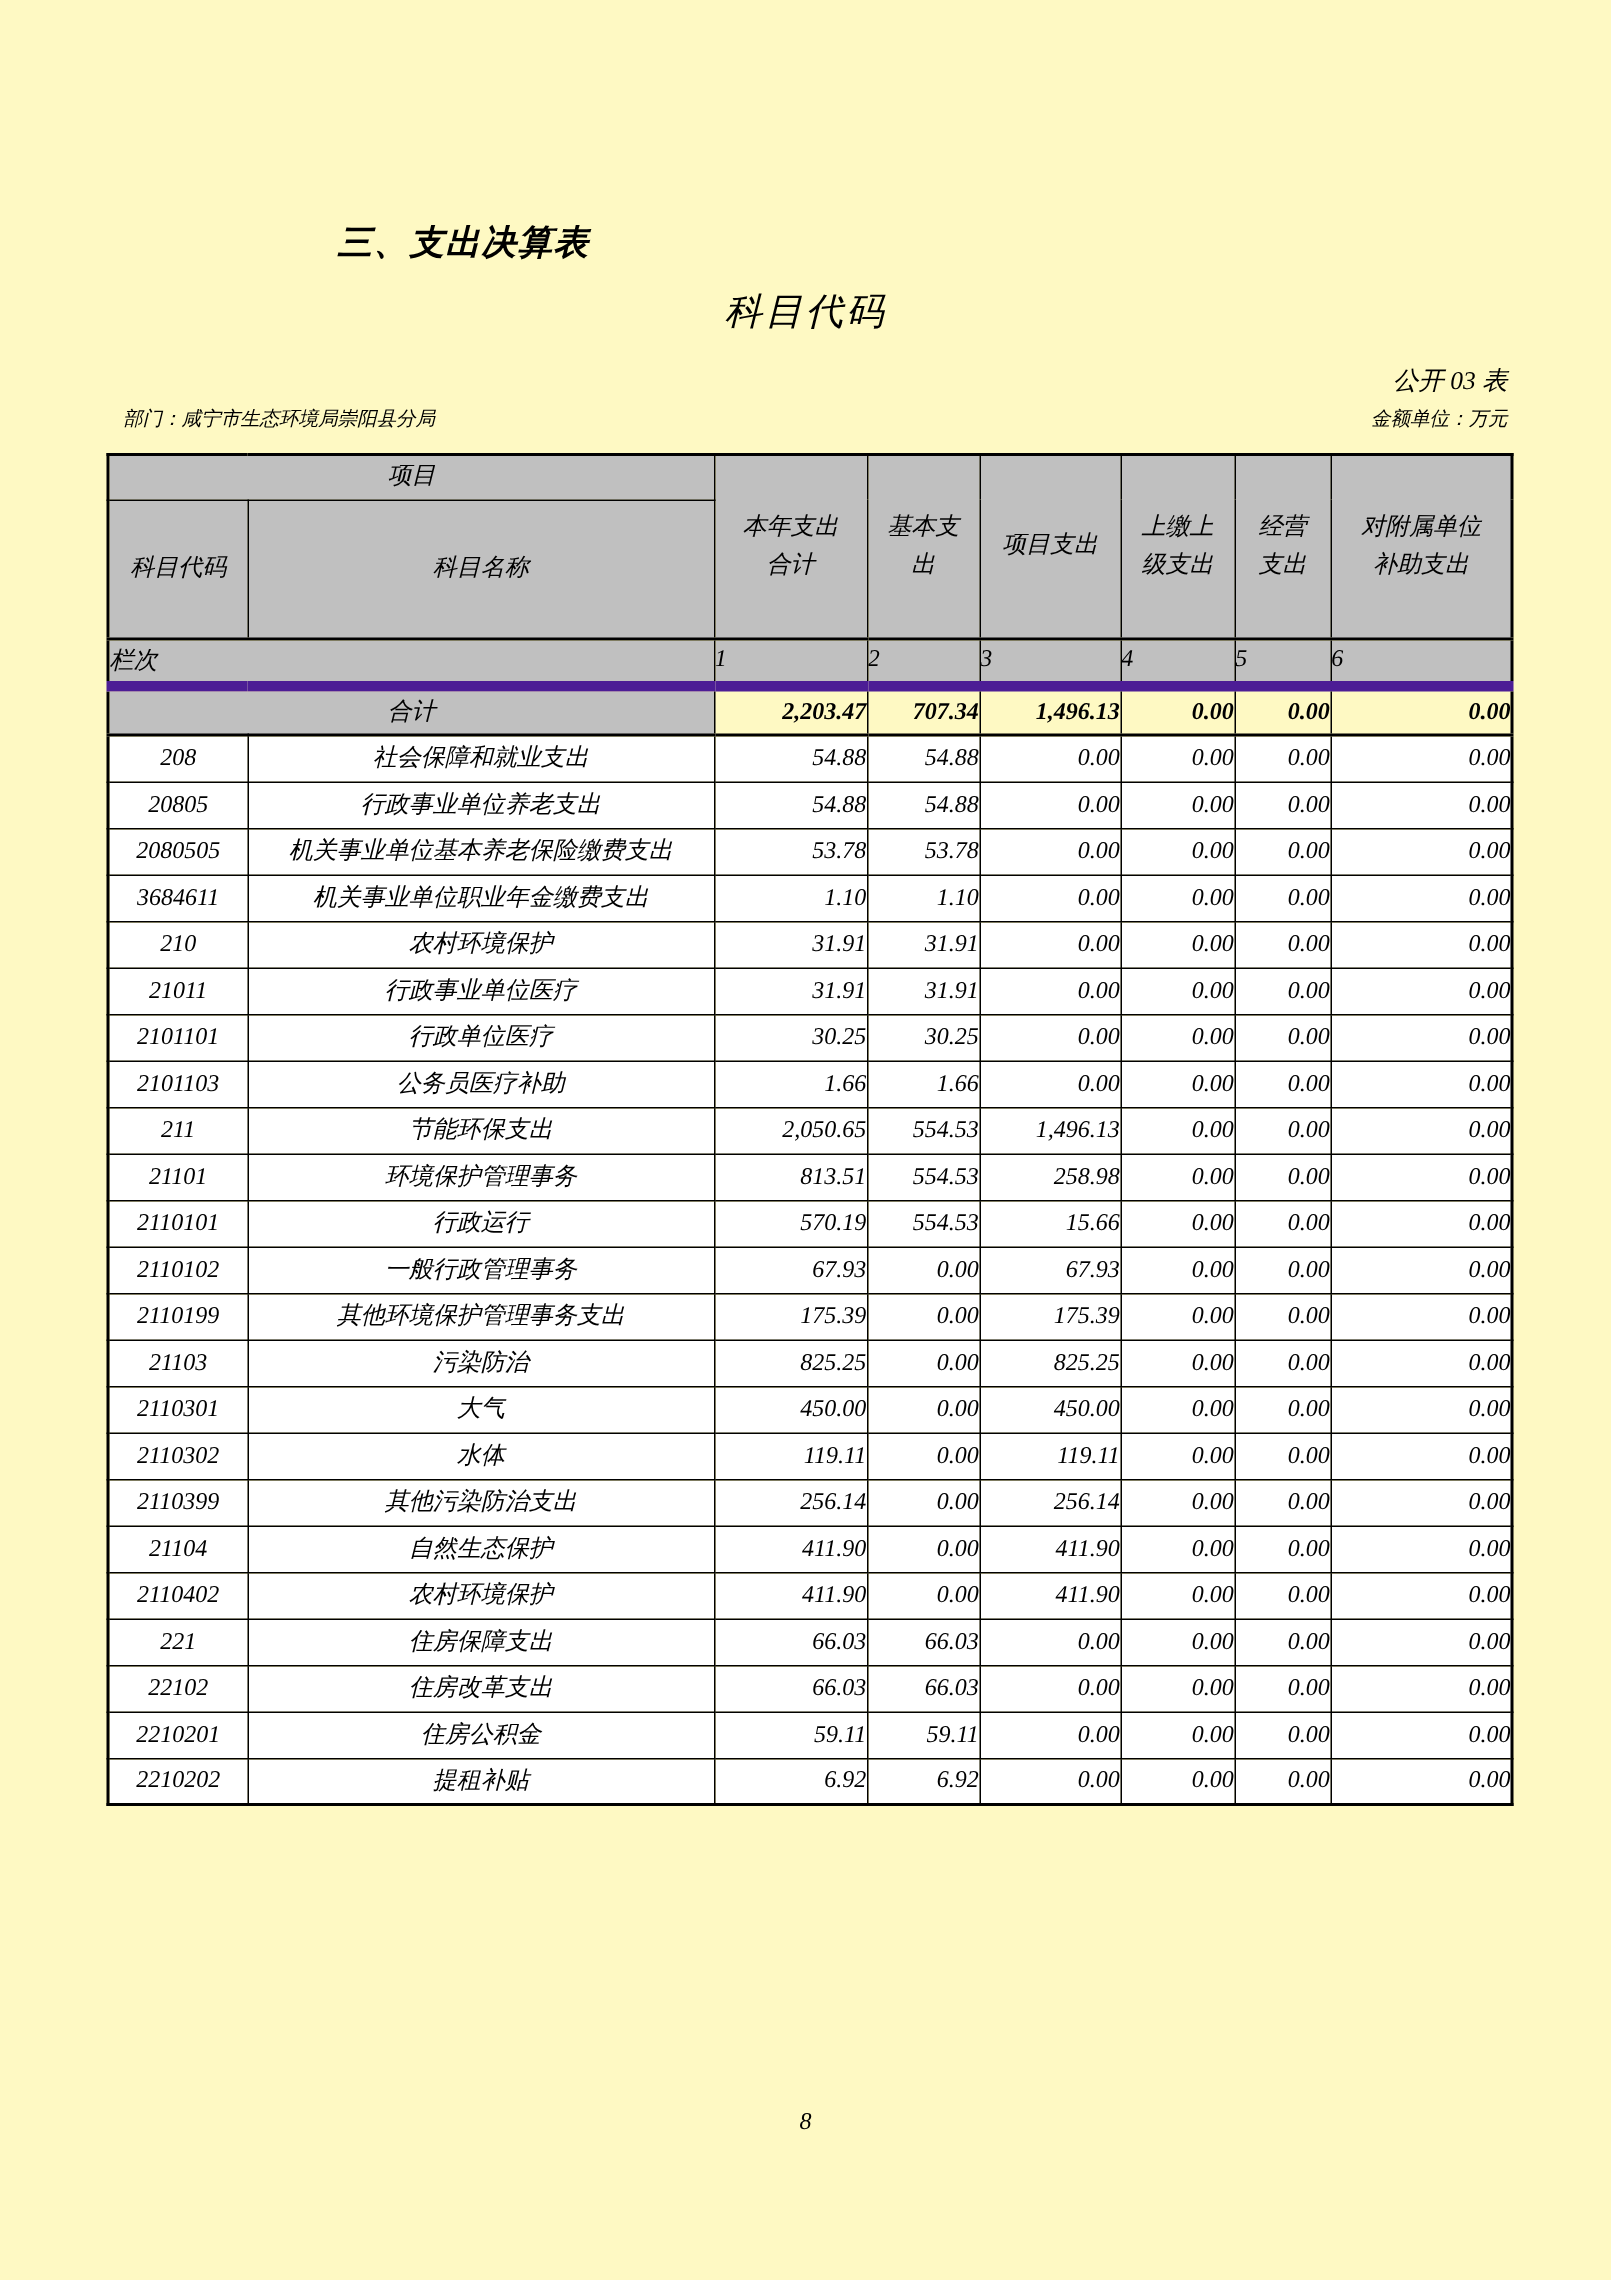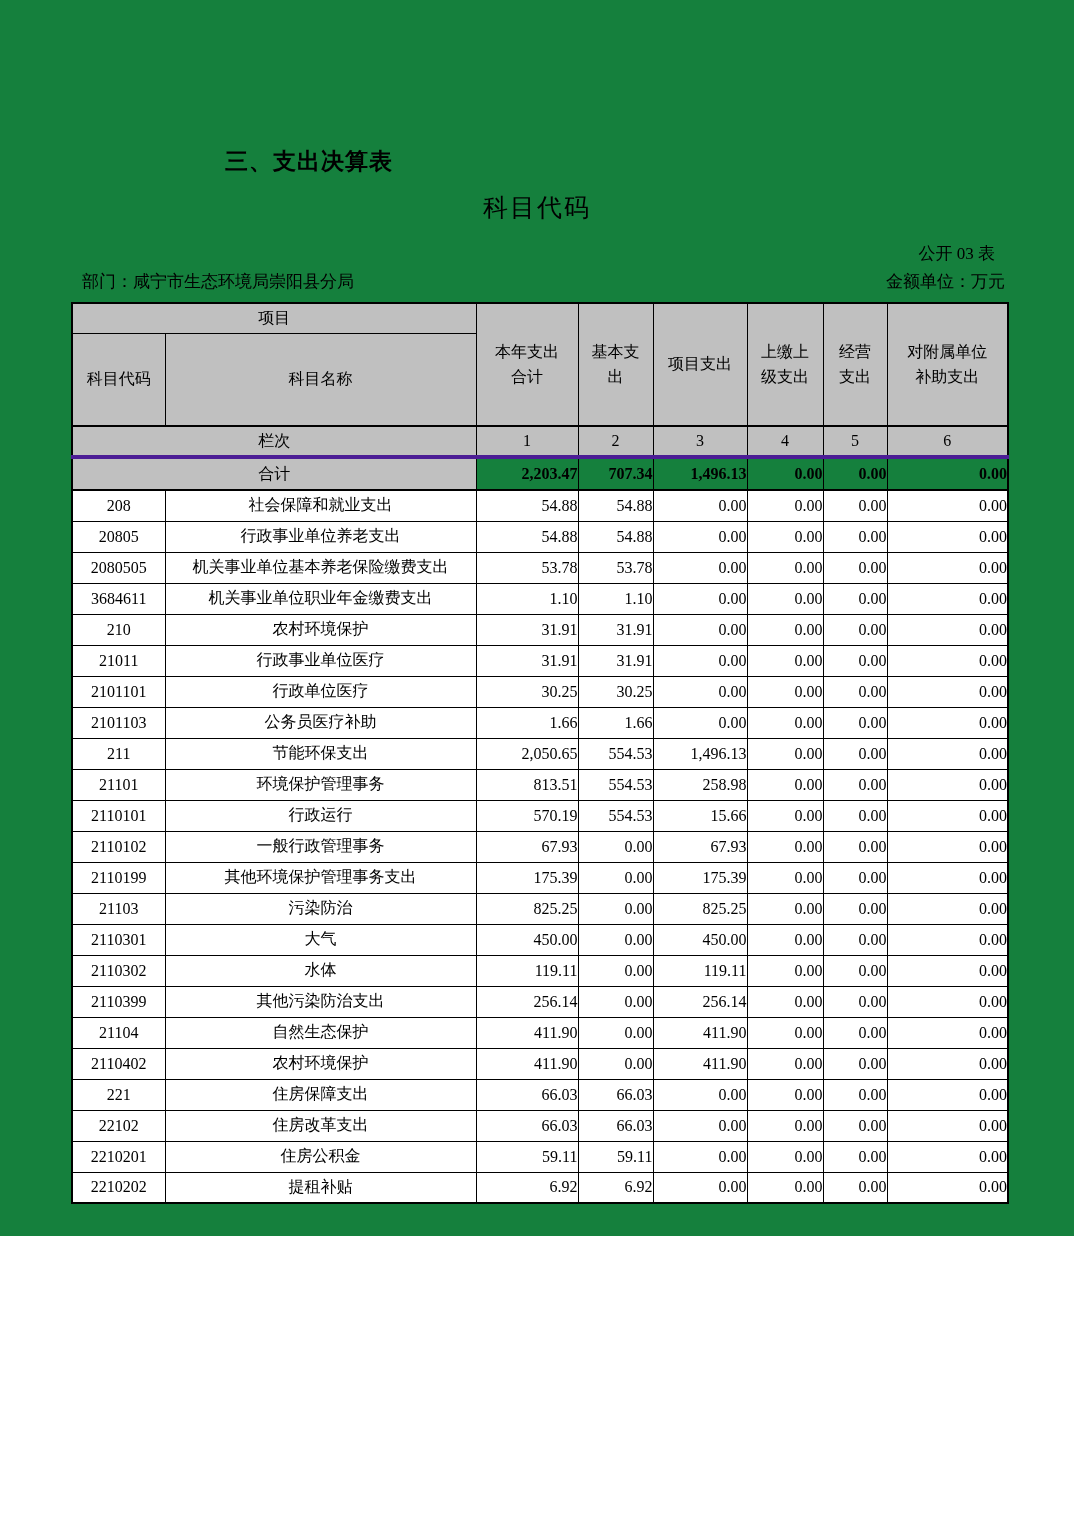--- a/index.html
+++ b/index.html
@@ -4,24 +4,25 @@
 <style>
   * { margin: 0; padding: 0; box-sizing: border-box; }
   html, body { background: #ffffff; }
   body {
     font-family: "Liberation Serif", "DejaVu Serif", serif;
     color: #000;
   }
   .page {
     position: relative;
     width: 1074px;
-    height: 1236px;
-    background: #15803d;
+    height: 1520px;
+    background: #fef9c3;
     margin: 0 auto;
     overflow: hidden;
+    font-style: italic;
   }
   .section-heading {
     position: absolute;
     left: 225px;
     top: 146px;
     font-family: "Liberation Sans", "DejaVu Sans", sans-serif;
     font-size: 23px;
     font-weight: bold;
     letter-spacing: 1px;
   }
@@ -29,32 +30,32 @@
     position: absolute;
     left: 0;
     top: 191px;
     width: 100%;
     text-align: center;
     font-size: 25px;
     letter-spacing: 2px;
   }
   .form-code {
     position: absolute;
-    right: 79px;
+    right: 69px;
     top: 242px;
     font-size: 17px;
   }
   .meta-row {
     position: absolute;
     left: 82px;
     right: 69px;
     top: 270px;
     display: flex;
     justify-content: space-between;
-    font-size: 17px;
+    font-size: 13px;
   }
   .acct-table {
     position: absolute;
     left: 71px;
     top: 302px;
     border-collapse: collapse;
     table-layout: fixed;
     width: 936px;
     border: 2px solid #000;
     font-size: 16px;
@@ -73,23 +74,23 @@
     white-space: pre-line;
     line-height: 1.55;
   }
   tr.hdr-project { height: 30px; }
   tr.hdr-sub { height: 93px; }
   tr.hdr-sub th { border-bottom: 2px solid #000; }
   .acct-table th[rowspan] { border-bottom: 2px solid #000; }
   tr.rank-row { height: 31px; }
   tr.rank-row td {
     background: var(--header-bg, #c0c0c0);
-    text-align: center;
+    text-align: left;
     vertical-align: middle;
-    border-bottom: 4px solid #4c1d95;
+    border-bottom: 7px solid #4c1d95;
   }
   tr.total-row { height: 33px; }
   tr.total-row td { border-bottom: 2px solid #000; vertical-align: middle; }
   tr.total-row .total-label {
     background: var(--header-bg, #c0c0c0);
     text-align: center;
     font-weight: normal;
   }
   tr.total-row .cell-num { font-weight: bold; margin-top: 28px; }
   tbody tr.data-row { height: 31px; }

